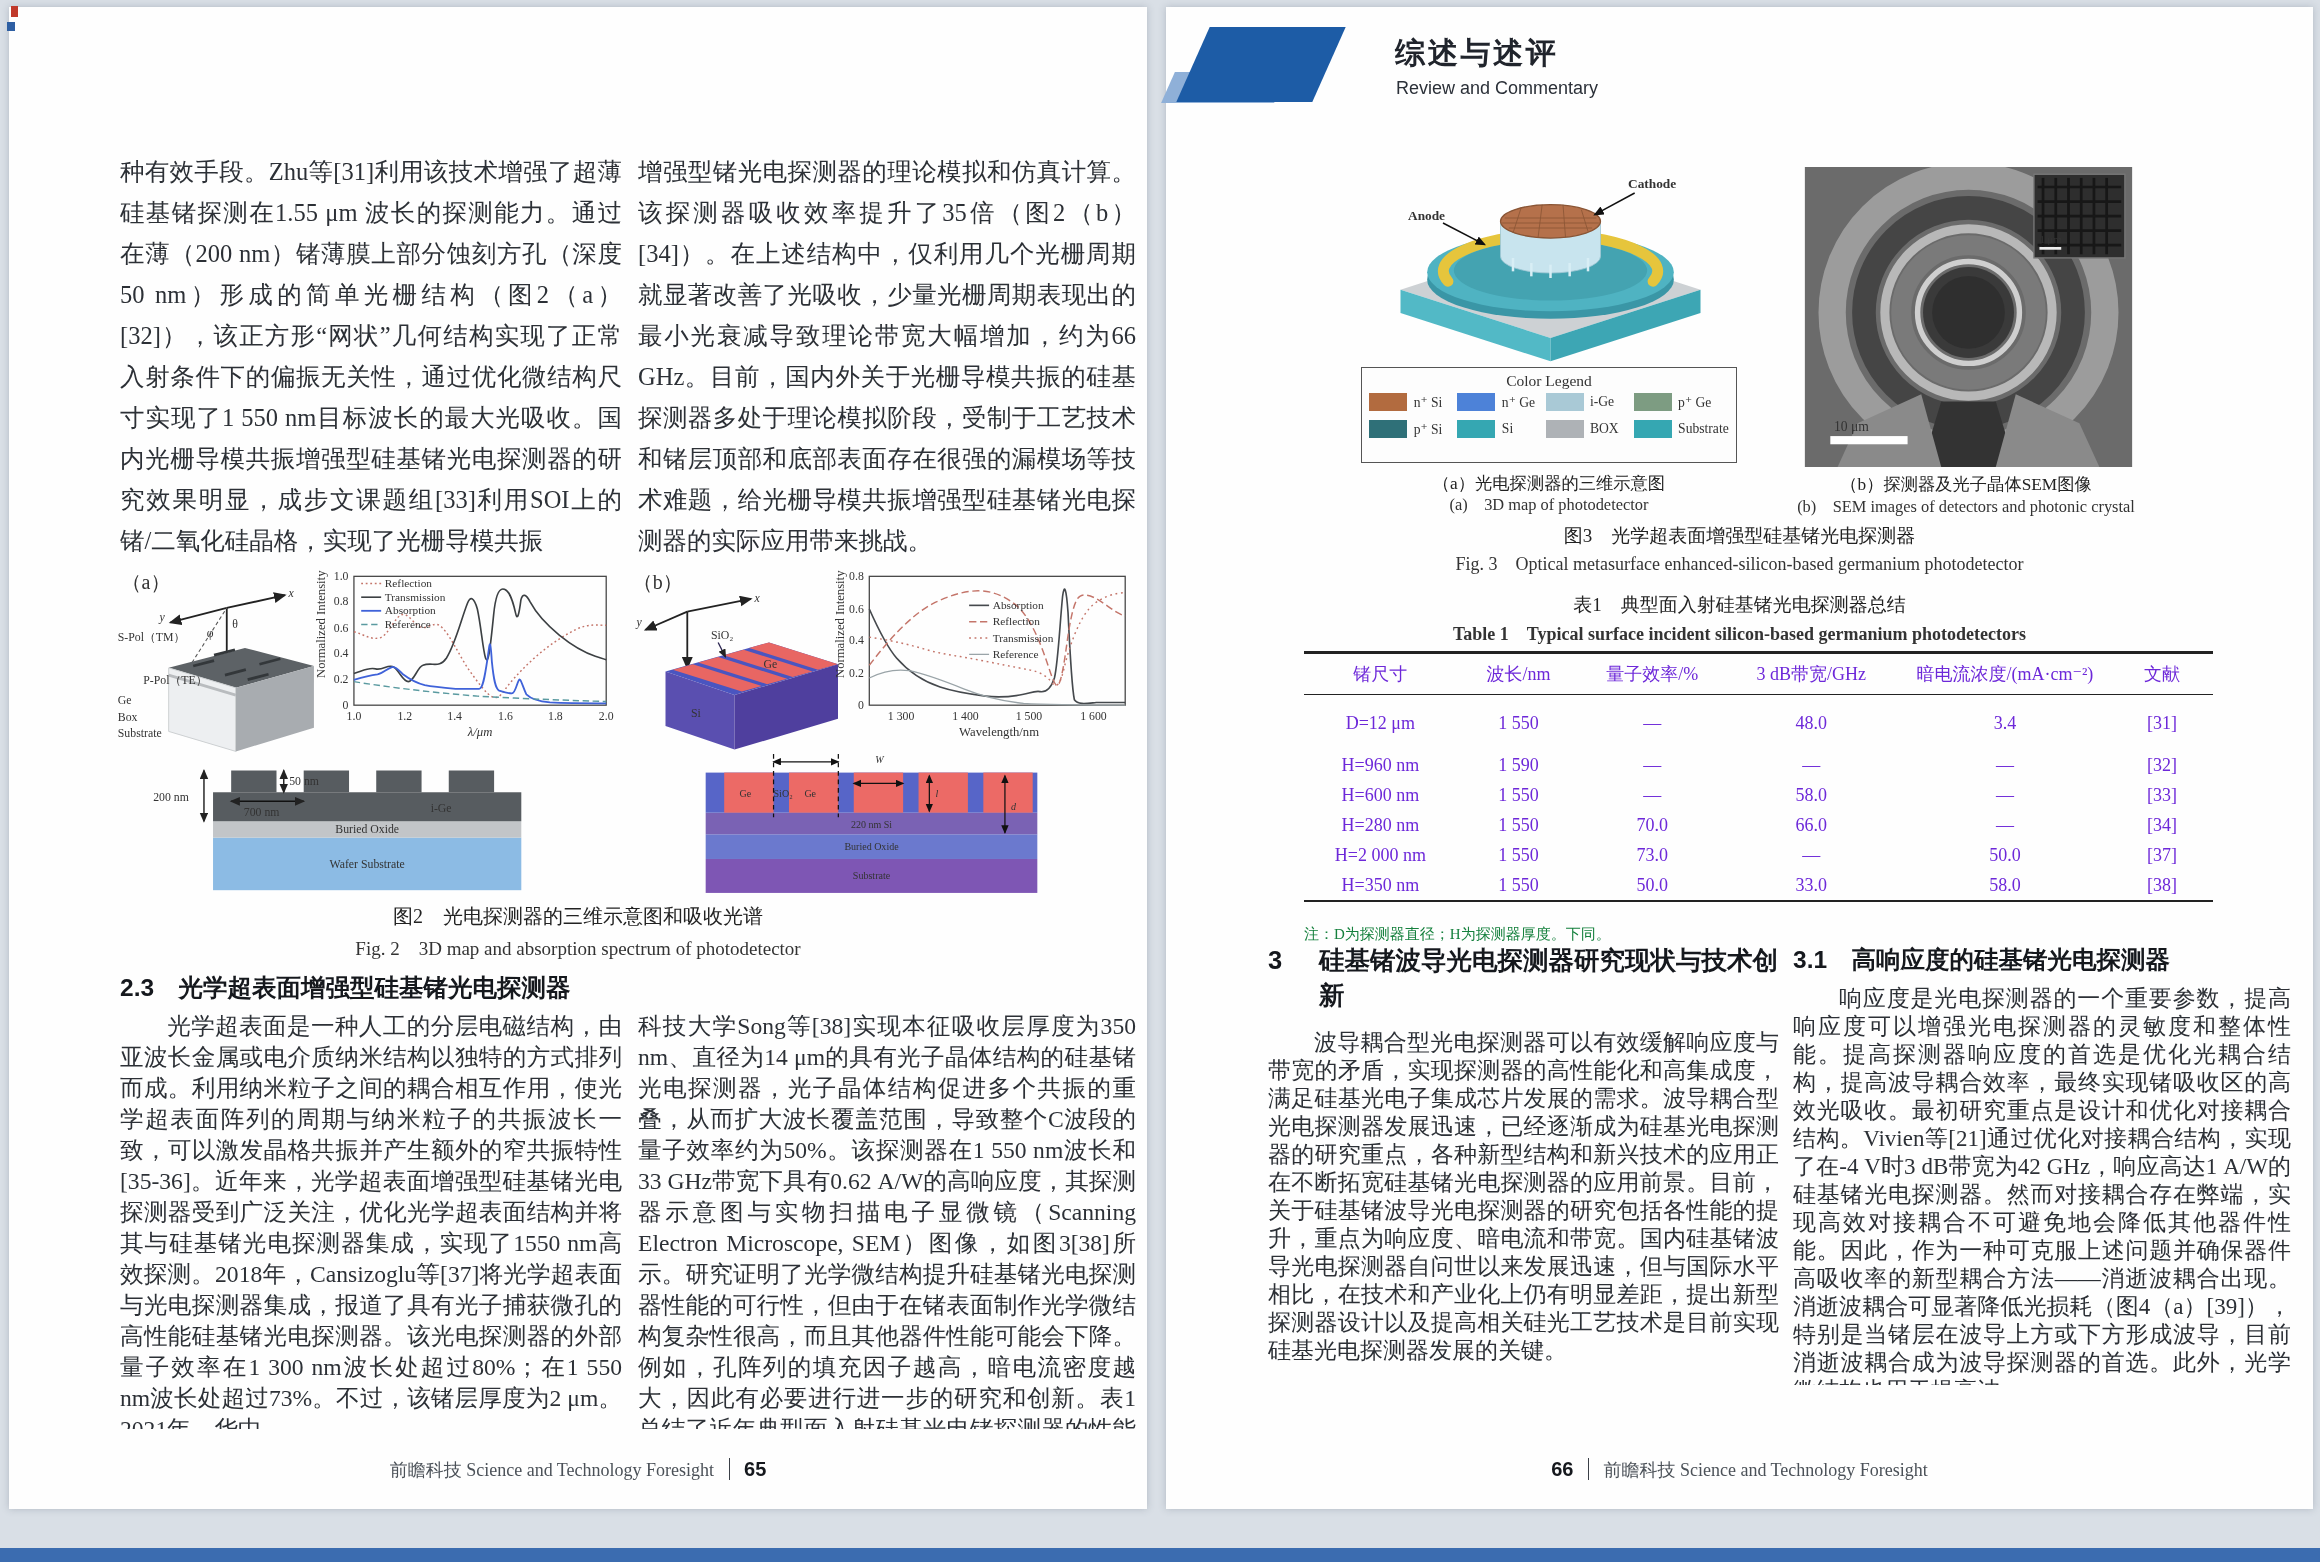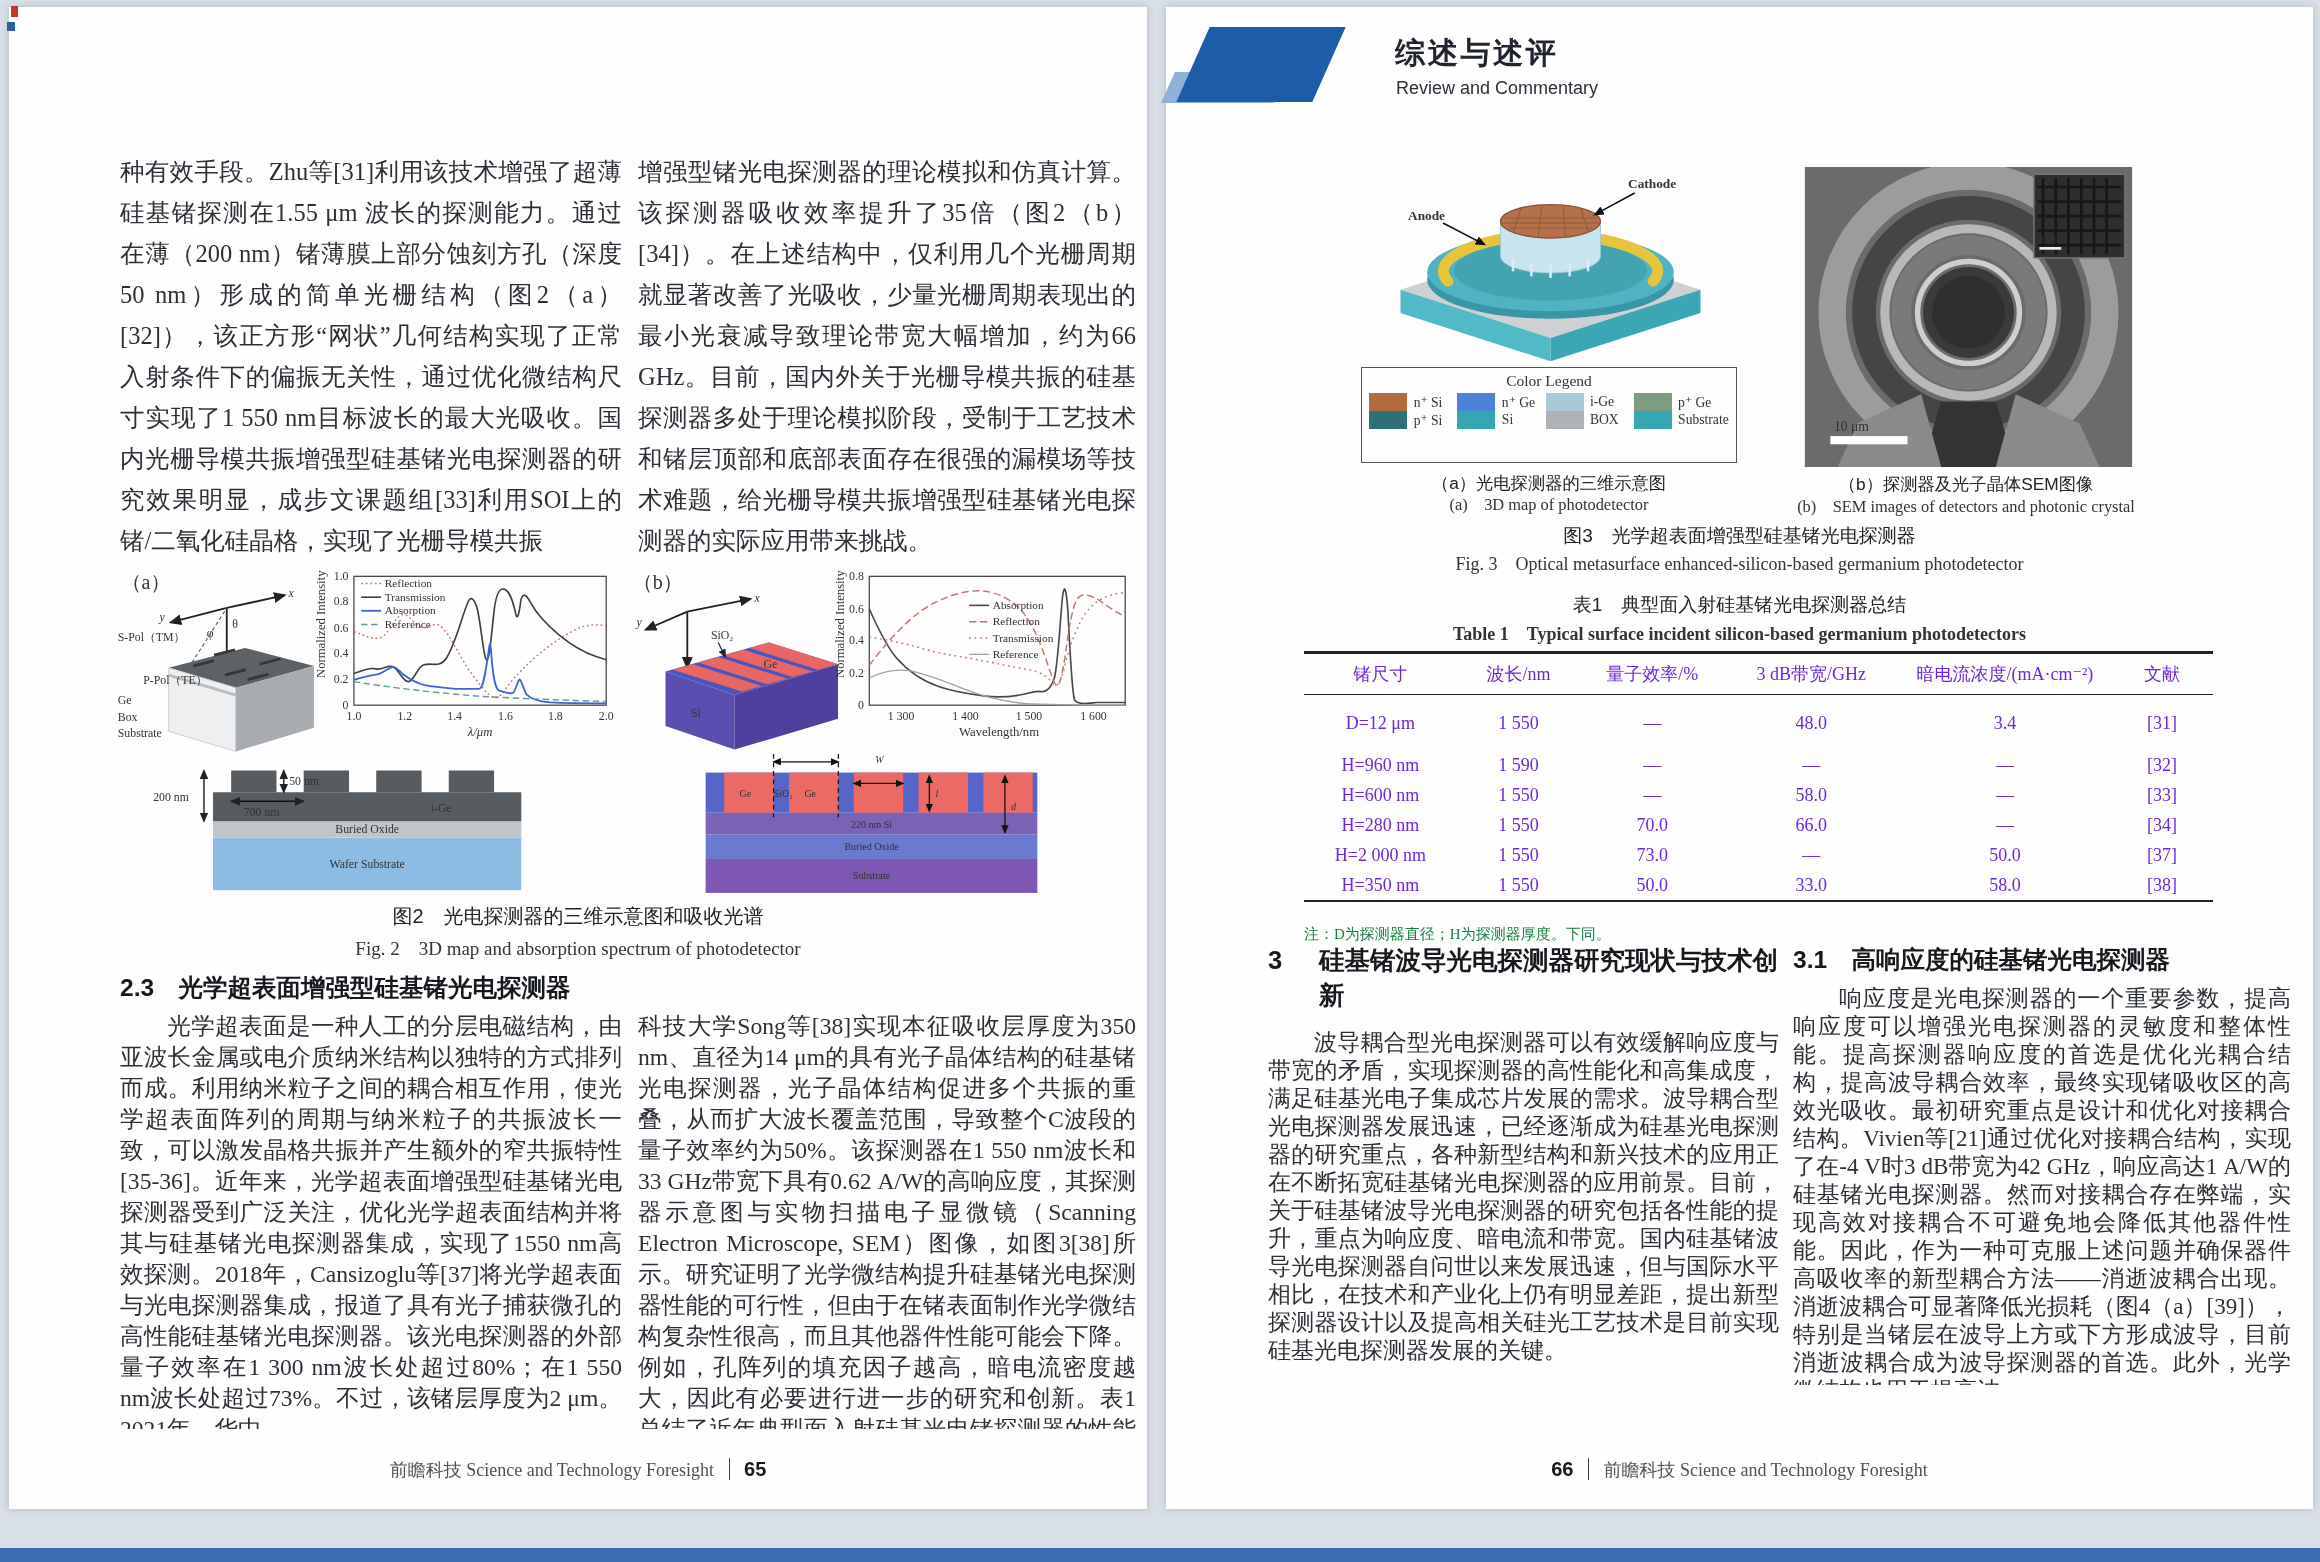--- a/index.html
+++ b/index.html
@@ -9,42 +9,42 @@
   #page-left{left:9px;width:1138px;}
   #page-right{left:1166px;width:1147px;}
   #bottom-bar{position:absolute;left:0;top:1548px;width:2320px;height:14.5px;background:#3b6cb0;}
   .cropmark{position:absolute;}
   .para{position:absolute;text-align:justify;color:#2c3036;overflow:hidden;}
   .lh45{font-size:24.5px;line-height:41px;}
   .lh34{font-size:23.6px;line-height:31px;}
   .lh30{font-size:23px;line-height:28px;}
   .indent{text-indent:2em;}
   .hsec{position:absolute;font-family:"Liberation Sans","DejaVu Sans",sans-serif;font-weight:bold;color:#15181d;}
-  .capcn{position:absolute;width:100%;text-align:center;font-family:Liberation Sans, sans-serif;color:#222;}
+  .capcn{position:absolute;width:100%;text-align:center;font-family:Liberation Serif, serif;color:#222;}
   .capen{position:absolute;width:100%;text-align:center;color:#333;}
   .footer{position:absolute;top:1451px;left:0;width:100%;display:flex;justify-content:center;align-items:flex-start;gap:14.5px;color:#4b5158;font-size:18px;}
   .f-bar{width:0;height:22px;border-left:1.8px solid #3a3f46;}
   .f-num{font-family:"Liberation Sans","DejaVu Sans",sans-serif;color:#15181d;font-size:20px;}
   
   .subfig{position:absolute;}
   .subfig-label{position:absolute;font-size:20px;color:#333;}
   svg text{font-family:"Liberation Serif","DejaVu Serif",serif;fill:#333;}
   .plotbox{fill:none;stroke:#444;stroke-width:1.4;}
   .tick{font-size:13px;}
   .axlab{font-size:14px;}
   .lgd{font-size:12.5px;}
   
   .logo-dark{position:absolute;left:27px;top:20px;width:136px;height:75px;background:#1d5ca6;transform:skewX(-24deg);z-index:2;}
   .logo-light{position:absolute;left:1.8px;top:65px;width:113px;height:31px;background:#8fb0d8;transform:skewX(-24deg);z-index:1;}
   .hdr-cn{position:absolute;left:229px;top:25.5px;font-family:"Liberation Sans","DejaVu Sans",sans-serif;font-weight:bold;font-size:30px;letter-spacing:2.7px;color:#20242c;}
   .hdr-en{position:absolute;left:230px;top:71px;font-family:"Liberation Sans","DejaVu Sans",sans-serif;font-size:18px;color:#2b3038;}
   
   #color-legend{position:absolute;left:195px;top:360px;width:376px;height:96px;border:1.8px solid #555;box-sizing:border-box;background:#fdfdfd;}
   #color-legend .lg-title{text-align:center;font-size:15.5px;margin-top:3.6px;color:#333;}
-  .lg-grid{display:grid;grid-template-columns:1fr 1fr 1fr 1fr;padding:3.6px 7.3px 0 7.3px;}
+  .lg-grid{display:grid;grid-template-columns:1fr 1fr 1fr 1fr;padding:3.6px 7.3px 0 7.3px;row-gap:9px;}
   .lg-item{display:flex;align-items:center;gap:6.4px;}
   .lg-swatch{display:inline-block;width:38px;height:18px;}
   .lg-label{font-size:13.6px;color:#333;white-space:nowrap;}
   
   #table1{position:absolute;left:138px;top:644px;width:909px;border-collapse:collapse;border-top:3.2px solid #222;border-bottom:2.7px solid #222;font-size:18px;color:#6d28d9;}
   #table1 thead th{border-bottom:1.4px solid #222;font-weight:normal;height:38px;font-size:18px;}
   #table1 td{text-align:center;height:28px;white-space:pre-line;line-height:1.25;}
   #table1 tr:first-child td{height:53px;}
   .tab-note{position:absolute;left:138px;top:918px;font-size:15px;color:#15803d;}
   .h3wrap{position:absolute;font-family:"Liberation Sans","DejaVu Sans",sans-serif;font-weight:bold;color:#15181d;}

